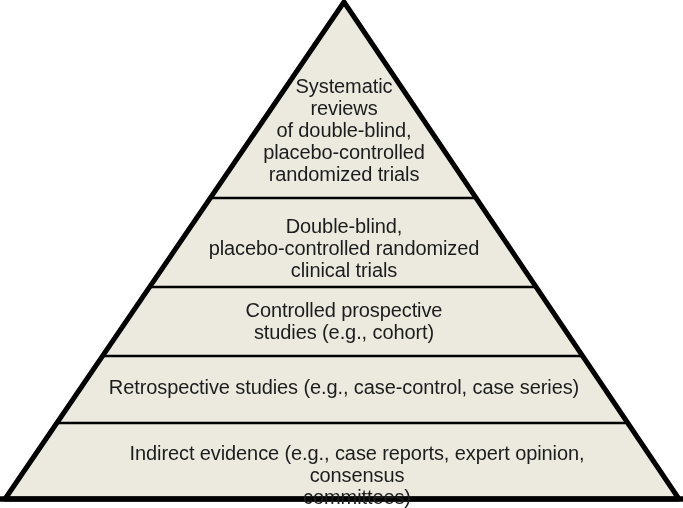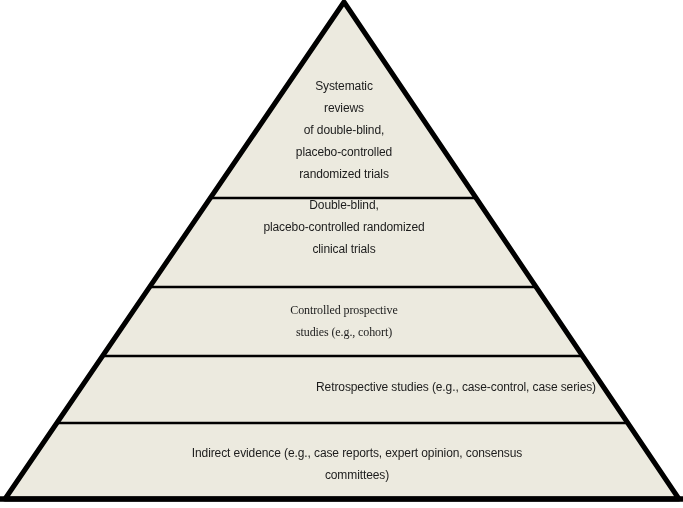--- a/index.html
+++ b/index.html
@@ -35,28 +35,28 @@
   }
   .baseline {
     stroke: var(--line, #000000);
     stroke-width: 5.5;
   }
   .label {
     position: absolute;
     text-align: center;
     white-space: pre-line;
     color: var(--text, #1C1C1C);
-    font-size: 12px;
+    font-size: 20px;
     line-height: 22px;
     letter-spacing: -0.1px;
   }
   .lvl1 { left: 193px; top: 75px;  width: 302px; }
-  .lvl2 { left: 193px; top: 194px; width: 302px; }
-  .lvl3 { left: 193px; top: 299px; width: 302px; font-family: Liberation Serif, serif; }
-  .lvl4 { left: 92px;  top: 376px; width: 504px; text-align: right; }
+  .lvl2 { left: 193px; top: 215px; width: 302px; }
+  .lvl3 { left: 193px; top: 299px; width: 302px; }
+  .lvl4 { left: 92px;  top: 376px; width: 504px; }
   .lvl5 { left: 96px;  top: 442px; width: 522px; }
 </style>
 </head>
 <body>
 
 <div class="stage">
   <svg viewBox="0 0 683 508" aria-hidden="true">
     <polygon class="outline" points="344,2 679,499 5,499"></polygon>
     <line class="divider" x1="210" y1="198" x2="477" y2="198"></line>
     <line class="divider" x1="149" y1="287" x2="537" y2="287"></line>

